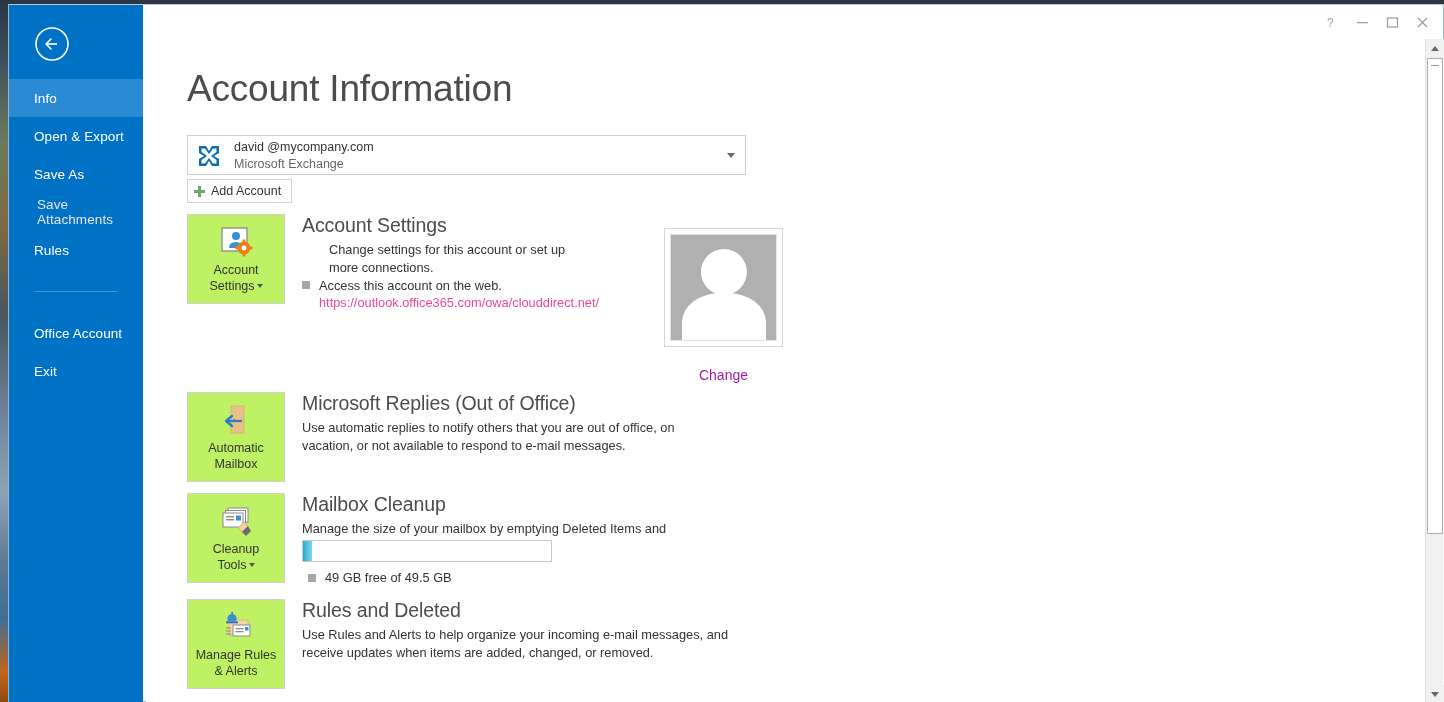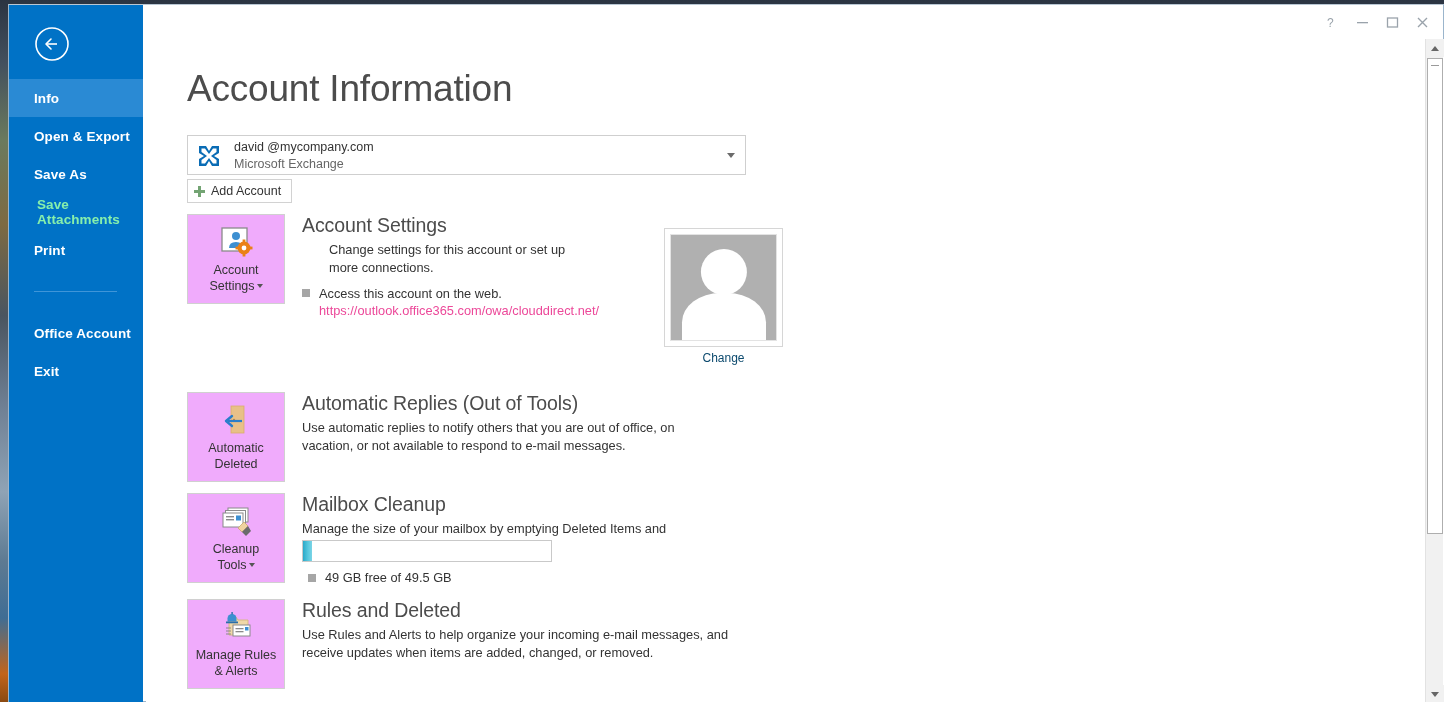--- a/index.html
+++ b/index.html
@@ -65,21 +65,20 @@
 
   
   #sidebar {
     position: absolute;
     left: 0;
     top: 0;
     width: 134px;
     height: 698px;
     background: #0072c6;
     color: #ffffff;
-    font-weight: bold;
   }
   #back-btn {
     position: absolute;
     left: 22px;
     top: 18px;
     width: 42px;
     height: 42px;
     cursor: pointer;
   }
   .nav-list {
@@ -93,21 +92,21 @@
     height: 38px;
     display: flex;
     align-items: center;
     padding-left: 25px;
     font-size: 13.5px;
     color: #ffffff;
     cursor: pointer;
     letter-spacing: .1px;
   }
   .nav-item.selected { background: #2a8ad4; }
-  .nav-item.disabled { color: #86efac; cursor: default; padding-left: 28px; }
+  .nav-item.disabled { color: #e5e5e5; cursor: default; padding-left: 28px; }
   .nav-gap { height: 22px; }
   .nav-sep {
     margin: 0 26px 0 25px;
     height: 1px;
     background: #3f95d8;
   }
 
   
   #content {
     position: absolute;
@@ -204,21 +203,21 @@
   .section {
     position: absolute;
     left: 41px;
   }
   .big-btn {
     position: absolute;
     left: 0;
     width: 98px;
     height: 90px;
     border: 1px solid #d0d0d0;
-    background: #f0abfc;
+    background: #bef264;
     display: flex;
     flex-direction: column;
     align-items: center;
     justify-content: flex-start;
     padding-top: 8px;
     cursor: pointer;
   }
   .big-btn .icon-wrap {
     height: 38px;
     display: flex;
@@ -253,21 +252,21 @@
   .section-desc {
     font-size: 12.8px;
     color: #333333;
     line-height: 17.5px;
     margin-top: 4px;
   }
   .bullet-row {
     display: flex;
     align-items: flex-start;
     gap: 9px;
-    margin-top: 8px;
+    margin-top: 0;
   }
   .sq-bullet {
     width: 8px; height: 8px;
     background: #a6a6a6;
     margin-top: 5px;
     flex: 0 0 auto;
   }
   .bullet-text { font-size: 12.8px; color: #333333; line-height: 17px; }
   .weblink {
     display: block;
@@ -316,23 +315,23 @@
     left: 50%;
     bottom: 0;
     width: 80%;
     height: 45%;
     transform: translateX(-50%);
     background: #ffffff;
     border-radius: 46% 46% 0 0 / 62% 62% 0 0;
   }
   #photo-change {
     display: inline-block;
-    margin-top: 4px;
-    font-size: 12px;
-    color: #0c4a6e;
+    margin-top: 20px;
+    font-size: 14px;
+    color: #a21caf;
     text-decoration: none;
     cursor: pointer;
   }
 
   
   #quota-bar {
     position: absolute;
     left: 0;
     top: 47px;
     width: 250px;
@@ -451,21 +450,21 @@
       <li class="nav-item">
         <span>Open &amp; Export</span>
       </li>
       <li class="nav-item">
         <span>Save As</span>
       </li>
       <li class="nav-item disabled">
         <span>Save Attachments</span>
       </li>
       <li class="nav-item">
-        <span>Print</span>
+        <span>Rules</span>
       </li>
       <li class="nav-gap"></li>
       <li class="nav-sep"></li>
       <li class="nav-gap"></li>
       <li class="nav-item">
         <span>Office Account</span>
       </li>
       <li class="nav-item">
         <span>Exit</span>
       </li>
@@ -543,25 +542,25 @@
           <svg width="32" height="32" viewBox="0 0 32 32">
             <rect x="11" y="2" width="13" height="27" fill="#e8c088"></rect>
             <rect x="11" y="2" width="13" height="27" fill="none" stroke="#d9ad6d" stroke-width="0.8"></rect>
             <circle cx="14" cy="16" r="1.2" fill="#b98b3f"></circle>
             <path d="M22 17 H8" stroke="#2a7ec9" stroke-width="2.2" fill="none"></path>
             <path d="M12 12 L6 17 L12 22" stroke="#2a7ec9" stroke-width="2.4" fill="none" stroke-linejoin="round" stroke-linecap="round"></path>
           </svg>
         </div>
         <div class="btn-label">
           <span>Automatic</span><br>
-          <span>Deleted</span>
+          <span>Mailbox</span>
         </div>
       </div>
       <div class="section-body">
-        <div class="section-title">Automatic Replies (Out of Tools)</div>
+        <div class="section-title">Microsoft Replies (Out of Office)</div>
         <div class="section-desc" style="width:425px;">Use automatic replies to notify others that you are out of office, on vacation, or not available to respond to e-mail messages.</div>
       </div>
     </div>
 
     <div class="section" style="top:454px;">
       <div class="big-btn">
         <div class="icon-wrap">
           <svg width="34" height="30" viewBox="0 0 34 30">
             <rect x="9" y="2" width="20" height="14" fill="#ffffff" stroke="#8a8a8a" stroke-width="1"></rect>
             <rect x="6.5" y="4.5" width="20" height="14" fill="#ffffff" stroke="#8a8a8a" stroke-width="1"></rect>

